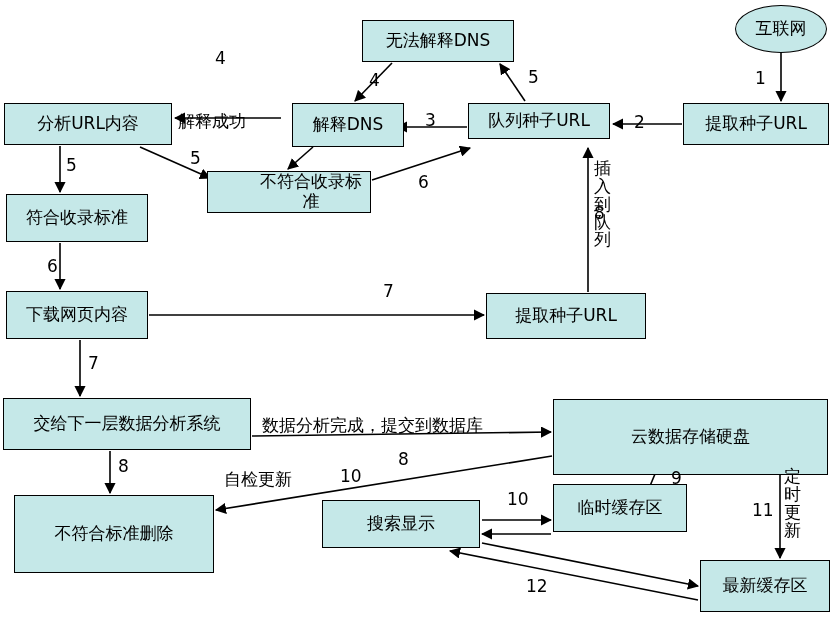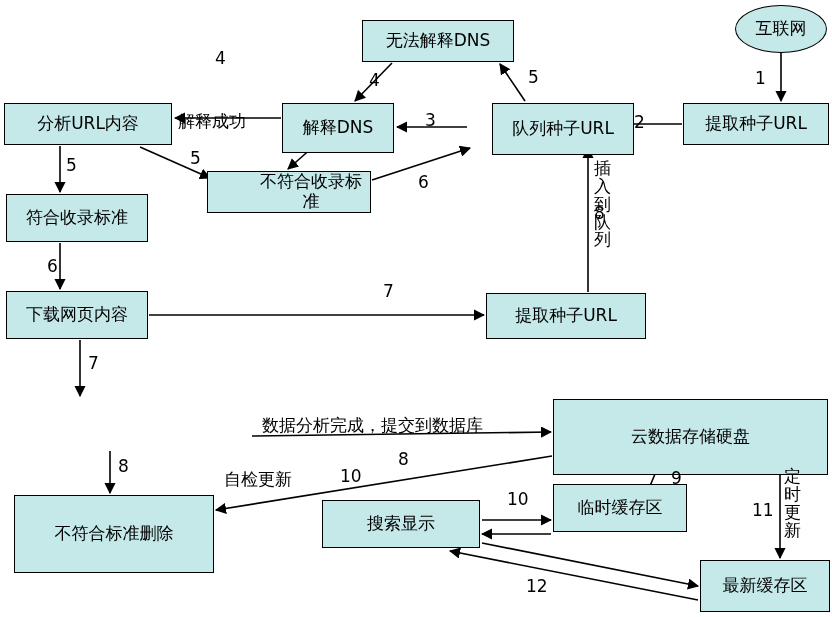--- a/index.html
+++ b/index.html
@@ -108,28 +108,29 @@
       <path d="M 551 534 L 482 534"></path>
 
       <path d="M 482 543 L 698 586"></path>
 
       <path d="M 698 600 L 450 551"></path>
     </g>
   </svg>
 
   <div class="node ellipse" style="left:735px;top:5px;width:92px;height:48px;">互联网</div>
   <div class="node" style="left:683px;top:103px;width:146px;height:42px;">提取种子URL</div>
-  <div class="node" style="left:492px;top:103px;width:142px;height:52px;">队列种子URL</div>
+  <div class="node" style="left:468px;top:103px;width:142px;height:36px;">队列种子URL</div>
   <div class="node" style="left:362px;top:20px;width:152px;height:42px;">无法解释DNS</div>
-  <div class="node" style="left:282px;top:103px;width:112px;height:50px;">解释DNS</div>
+  <div class="node" style="left:292px;top:103px;width:112px;height:44px;">解释DNS</div>
   <div class="node" style="left:4px;top:103px;width:168px;height:42px;">分析URL内容</div>
   <div class="node" style="left:207px;top:171px;width:164px;height:42px;padding-left:48px;">不符合收录标准</div>
   <div class="node" style="left:6px;top:194px;width:142px;height:48px;">符合收录标准</div>
   <div class="node" style="left:6px;top:291px;width:142px;height:48px;">下载网页内容</div>
   <div class="node" style="left:486px;top:293px;width:160px;height:46px;">提取种子URL</div>
+  <div class="node" style="left:3px;top:398px;width:248px;height:52px;">交给下一层数据分析系统</div>
   <div class="node" style="left:553px;top:399px;width:275px;height:76px;">云数据存储硬盘</div>
   <div class="node" style="left:14px;top:495px;width:200px;height:78px;">不符合标准删除</div>
   <div class="node" style="left:322px;top:500px;width:158px;height:48px;">搜索显示</div>
   <div class="node" style="left:553px;top:484px;width:134px;height:48px;">临时缓存区</div>
   <div class="node" style="left:700px;top:560px;width:130px;height:52px;">最新缓存区</div>
 
   <div class="label" style="left:755px;top:68px;">1</div>
   <div class="label" style="left:634px;top:112px;">2</div>
   <div class="label" style="left:425px;top:110px;">3</div>
   <div class="label" style="left:528px;top:67px;">5</div>

